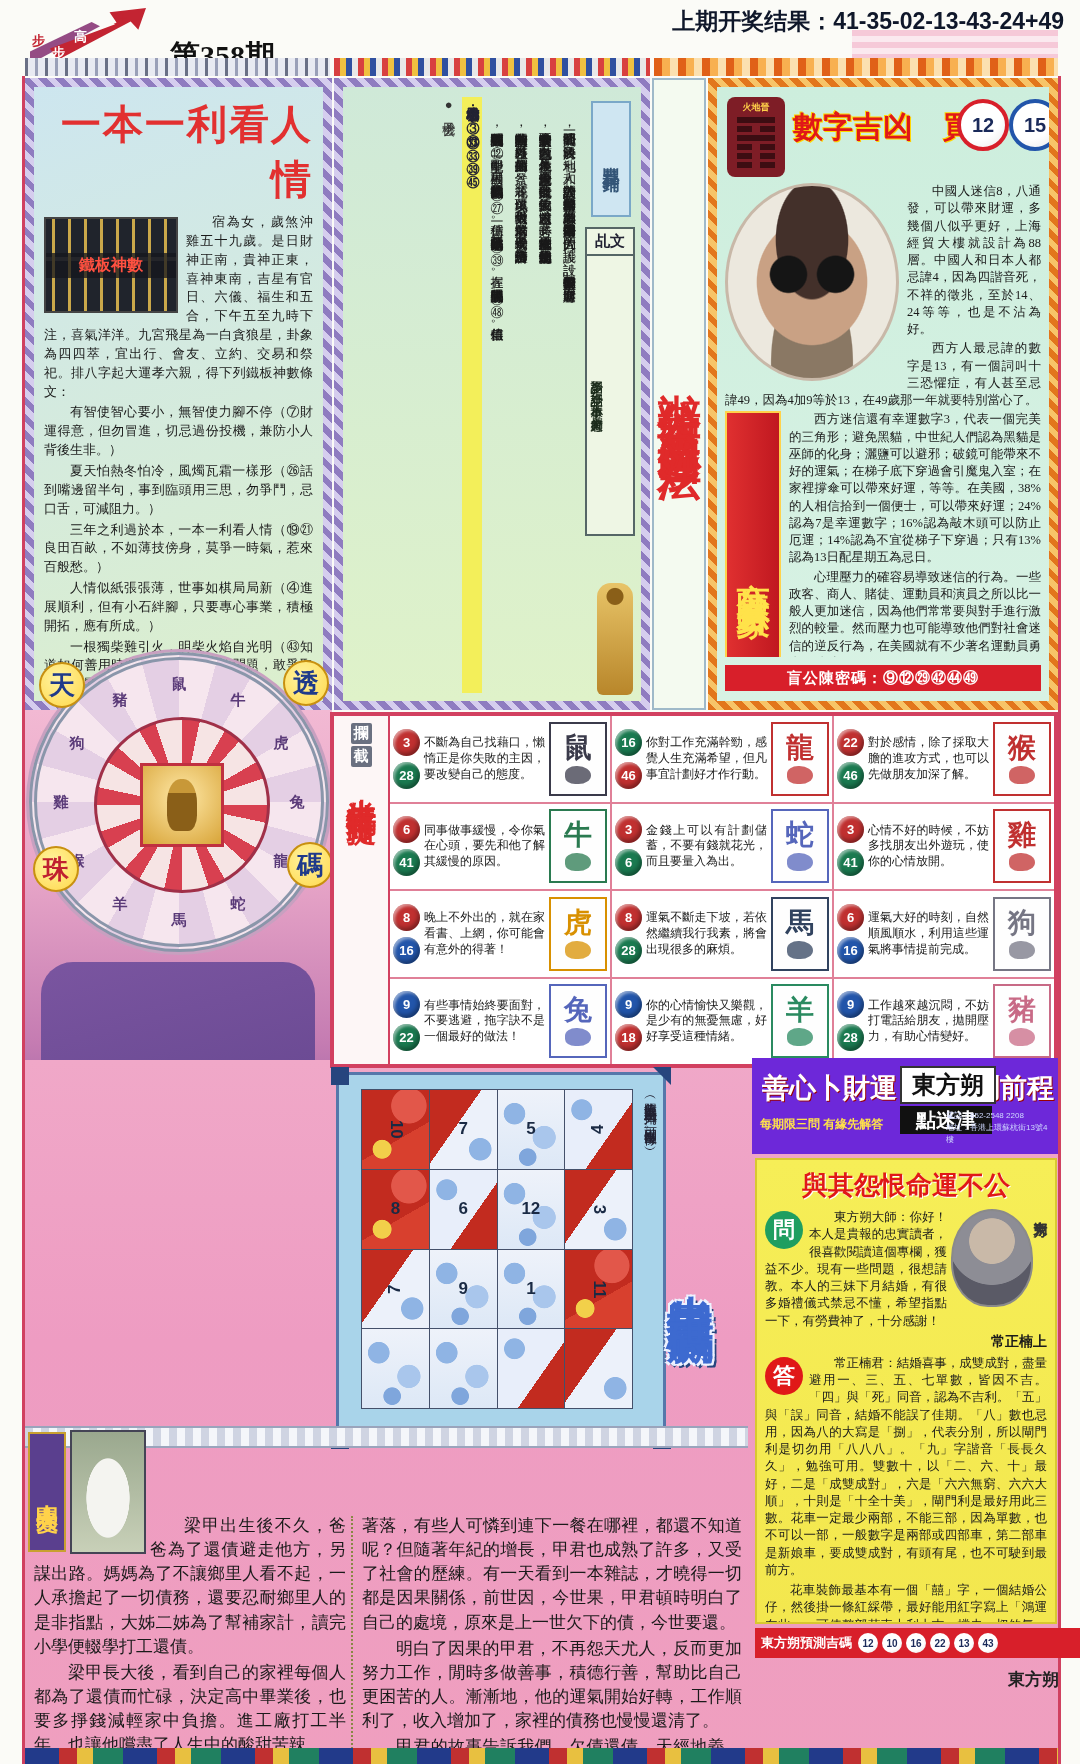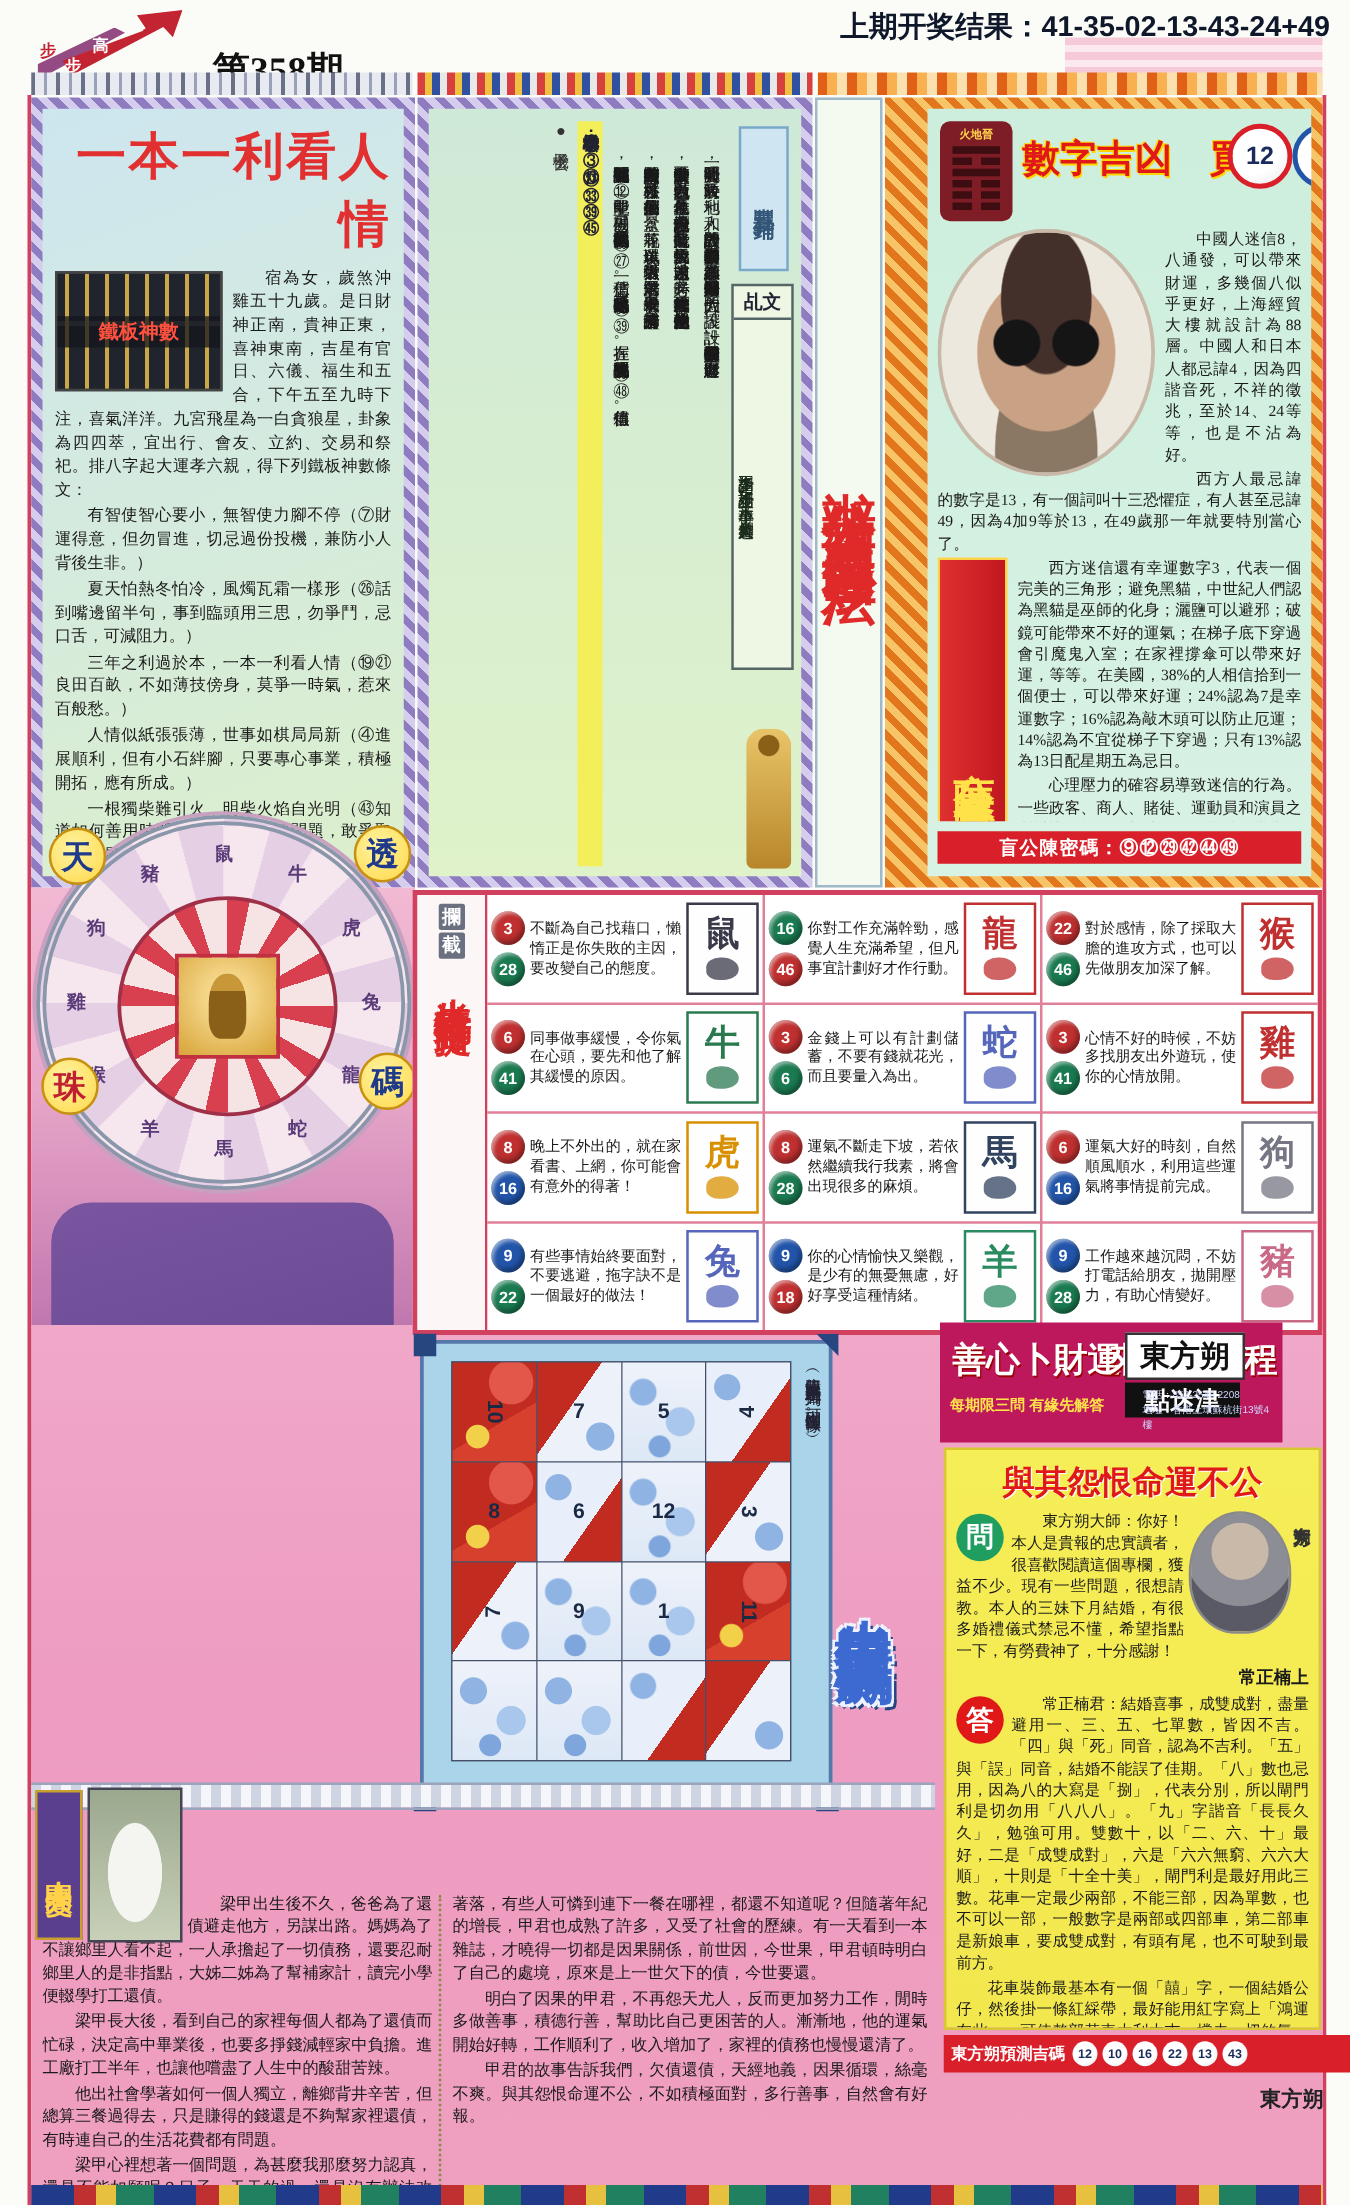--- a/index.html
+++ b/index.html
@@ -59,21 +59,21 @@
     background:radial-gradient(circle at 50% 12%,#8a5f18 0 8px,transparent 9px),linear-gradient(180deg,#e8c468,#b8862a);}
   #boxM .vbody{position:absolute;left:8px;top:10px;right:58px;bottom:8px;font-size:13px;line-height:1.55;text-align:justify;}
   #boxM .vbody p{margin:0 4px 0 0;text-indent:2em;}
   #boxM .hl{background:#f3ef5a;font-weight:700;text-indent:0 !important;color:#223;}
   #boxM .auth{font-size:13px;color:#333;text-indent:0 !important;}
 
   #tstrip{left:652px;top:78px;width:54px;height:632px;background:#f4faf0;border:2px solid #9fb9c9;box-sizing:border-box;
     display:flex;align-items:center;justify-content:center;}
   #tstrip .tt{font:700 44px "Liberation Serif",serif;color:#e02a2a;letter-spacing:8px;line-height:1.12;}
 
-  #boxR{left:708px;top:78px;width:350px;height:632px;padding-left:34px;}
+  #boxR{left:708px;top:78px;width:350px;height:632px;}
   #boxR .inner{background:linear-gradient(180deg,#cdeedd,#d8f2e4);}
   #hexa{position:absolute;left:10px;top:10px;width:58px;height:80px;background:#7e1d26;border-radius:8px;padding:4px 0;box-sizing:border-box;text-align:center;}
   #hexa .hl8{font:700 9px "Liberation Sans",sans-serif;color:#ffd24a;margin-bottom:3px;}
   .bar{height:6px;margin:3px 10px;background:#3d0d12;}
   .bar.broken{background:linear-gradient(90deg,#3d0d12 0 40%,transparent 40% 60%,#3d0d12 60%);}
   #boxR .title{position:absolute;left:76px;top:20px;font:700 30px "Liberation Serif",serif;color:#e01818;
     text-shadow:1px 1px 0 #ffd700,-1px -1px 0 #ffd700;}
   .lotto{position:absolute;top:12px;width:44px;height:44px;border-radius:50%;background:radial-gradient(circle at 35% 30%,#fff 0 55%,#e8e8e8);
     display:flex;align-items:center;justify-content:center;font:700 20px "Liberation Sans",sans-serif;color:#1a2a5a;}
   #ball12{left:240px;border:4px solid #d81f2a;}
@@ -153,21 +153,21 @@
     linear-gradient(305deg,#c22b1f 38%,#e8eefa 38%);}
   .pn{position:absolute;inset:0;display:flex;align-items:center;justify-content:center;
     font:700 17px "Liberation Sans",sans-serif;color:#1a2a44;}
   .r90{transform:rotate(90deg);} .r270{transform:rotate(-90deg);}
   #pcap{position:absolute;right:4px;top:16px;height:330px;font-size:13px;color:#223;letter-spacing:1px;}
   #ptitle{left:664px;top:1086px;height:370px;display:flex;align-items:center;}
   #ptitle .pt{font:700 47px "Liberation Serif",serif;color:#3d6ad0;letter-spacing:4px;line-height:1.1;
     text-shadow:-2px -2px 0 #eef2ff,2px -2px 0 #eef2ff,-2px 2px 0 #eef2ff,2px 2px 0 #eef2ff,4px 4px 0 #27457e;}
 
   
-  #qahead{left:752px;top:1058px;width:274px;height:96px;background:#be185d;}
+  #qahead{left:752px;top:1058px;width:306px;height:96px;background:#6d28d9;}
   #qahead .hl1{position:absolute;left:10px;top:12px;font:700 27px "Liberation Serif",serif;color:#fff;text-shadow:1px 1px 0 #900;}
   #qahead .hr1{position:absolute;right:4px;top:12px;font:700 27px "Liberation Serif",serif;color:#fff;text-shadow:1px 1px 0 #900;}
   #qahead .namebox{position:absolute;left:148px;top:8px;width:92px;height:34px;background:#fff;border:2px solid #333;
     display:flex;align-items:center;justify-content:center;font:700 24px "Liberation Serif",serif;color:#111;}
   #qahead .subbox{position:absolute;left:148px;top:48px;width:92px;height:28px;background:#111;
     display:flex;align-items:center;justify-content:center;font:700 20px "Liberation Serif",serif;color:#fff;}
   #qahead .note{position:absolute;left:8px;top:58px;font:700 12px "Liberation Sans",sans-serif;color:#ffe24a;}
   #qahead .contact{position:absolute;right:4px;top:52px;width:108px;font:400 8px "Liberation Sans",sans-serif;color:#cfd8ff;line-height:1.5;}
   #qabox{left:755px;top:1158px;width:302px;height:466px;background:linear-gradient(#f6ee57,#f3e74e);
     border:2px solid #d8c830;box-sizing:border-box;padding:6px 8px;overflow:hidden;}
@@ -191,21 +191,21 @@
   
   #silver{left:25px;top:1426px;width:723px;height:18px;border-top:2px solid #9aa4bc;border-bottom:2px solid #9aa4bc;
     background:repeating-linear-gradient(90deg,#cfd4e2 0 8px,#f4f6fa 8px 16px);}
   #btitle{left:100px;top:1452px;width:600px;text-align:center;font:700 46px "Liberation Serif",serif;color:#ffd700;letter-spacing:6px;
     text-shadow:-2px -2px 0 #e02020,2px -2px 0 #e02020,-2px 2px 0 #e02020,2px 2px 0 #e02020,4px 4px 2px #8a1020;}
   #hlabel{left:28px;top:1432px;width:38px;height:120px;background:#5a3f8e;border:2px solid #c8a030;box-sizing:border-box;
     display:flex;align-items:center;justify-content:center;}
   #hlabel .hc{font:700 22px "Liberation Serif",serif;color:#ffd24a;letter-spacing:2px;}
   #bphoto{left:70px;top:1430px;width:76px;height:124px;border:2px solid #445;box-sizing:border-box;
     background:radial-gradient(ellipse at 50% 55%,#f4f4f0 0 42%,transparent 43%),linear-gradient(#9aa88e,#c8d0b8);}
-  .bcol{font-size:13px;line-height:1.42;text-align:justify;overflow:hidden;}
+  .bcol{font-size:17px;line-height:1.42;text-align:justify;overflow:hidden;}
   .bcol p{margin:0 0 2px;text-indent:2em;}
   #bcol1{left:34px;top:1514px;width:312px;height:244px;}
   #bcol2{left:362px;top:1514px;width:380px;height:244px;}
   #bdiv{left:351px;top:1516px;width:0;height:240px;border-left:2px dotted #884;}
   #bcol1 .spacer{float:left;width:116px;height:34px;}
 
   #botstrip{left:25px;top:1748px;width:1033px;height:16px;
     background:repeating-linear-gradient(90deg,#223a8a 0 34px,#c03030 34px 52px,#e8c040 52px 68px,#208060 68px 98px);}
 </style>
 </head>

